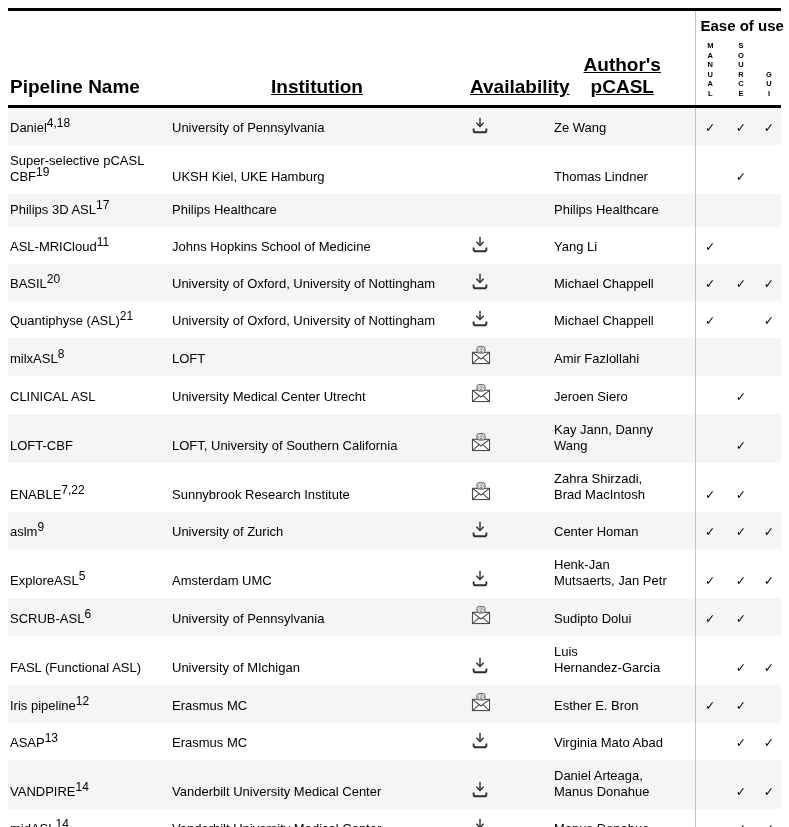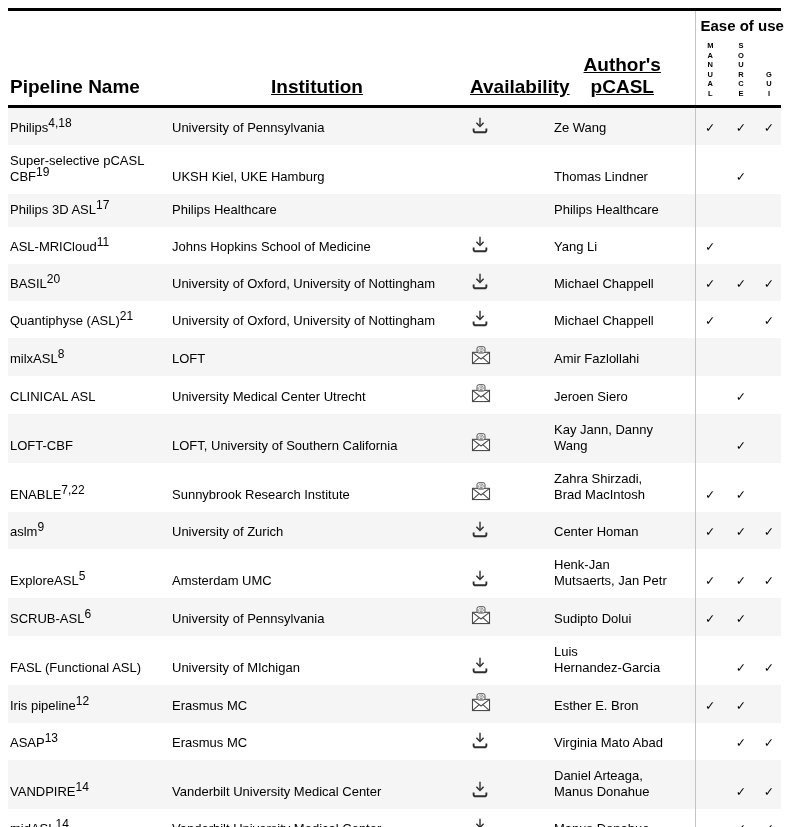--- a/index.html
+++ b/index.html
@@ -60,21 +60,21 @@
 R
 C
 E</th>
         <th class="ease-letter">G
 U
 I</th>
       </tr>
     </thead>
     <tbody id="rows">
         <tr class="stripe">
-      <td class="c-name"><span>Philips</span><sup>4,18</sup></td>
+      <td class="c-name"><span>Daniel</span><sup>4,18</sup></td>
       <td class="c-inst">University of Pennsylvania</td>
       <td class="c-avail">
         <span class="icon-wrap">
           <svg width="20" height="18" viewBox="0 0 24 22">
             <path d="M12 2.2 v10" fill="none" stroke="#2e2e2e" stroke-width="1.7"></path>
             <path d="M7.6 8.2 L12 12.8 L16.4 8.2" fill="none" stroke="#2e2e2e" stroke-width="1.7"></path>
             <path d="M4.2 15.2 v2.4 c0 1.5 1 2.3 2.4 2.3 h10.8 c1.4 0 2.4 -0.8 2.4 -2.3 v-2.4" fill="none" stroke="#2e2e2e" stroke-width="2.3"></path>
           </svg>
         </span>
         

